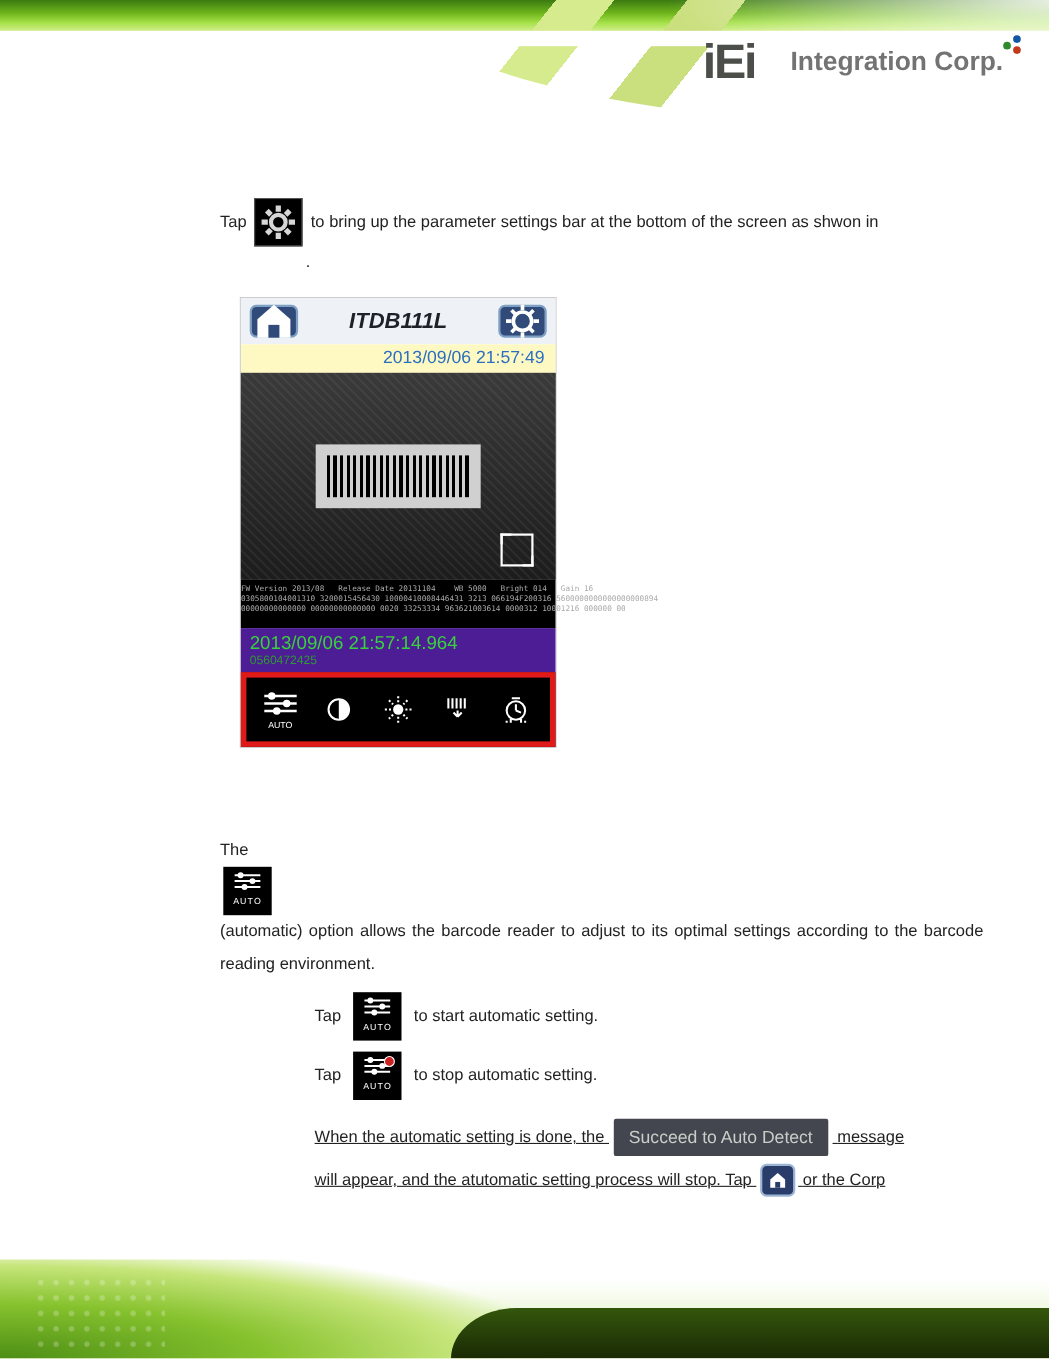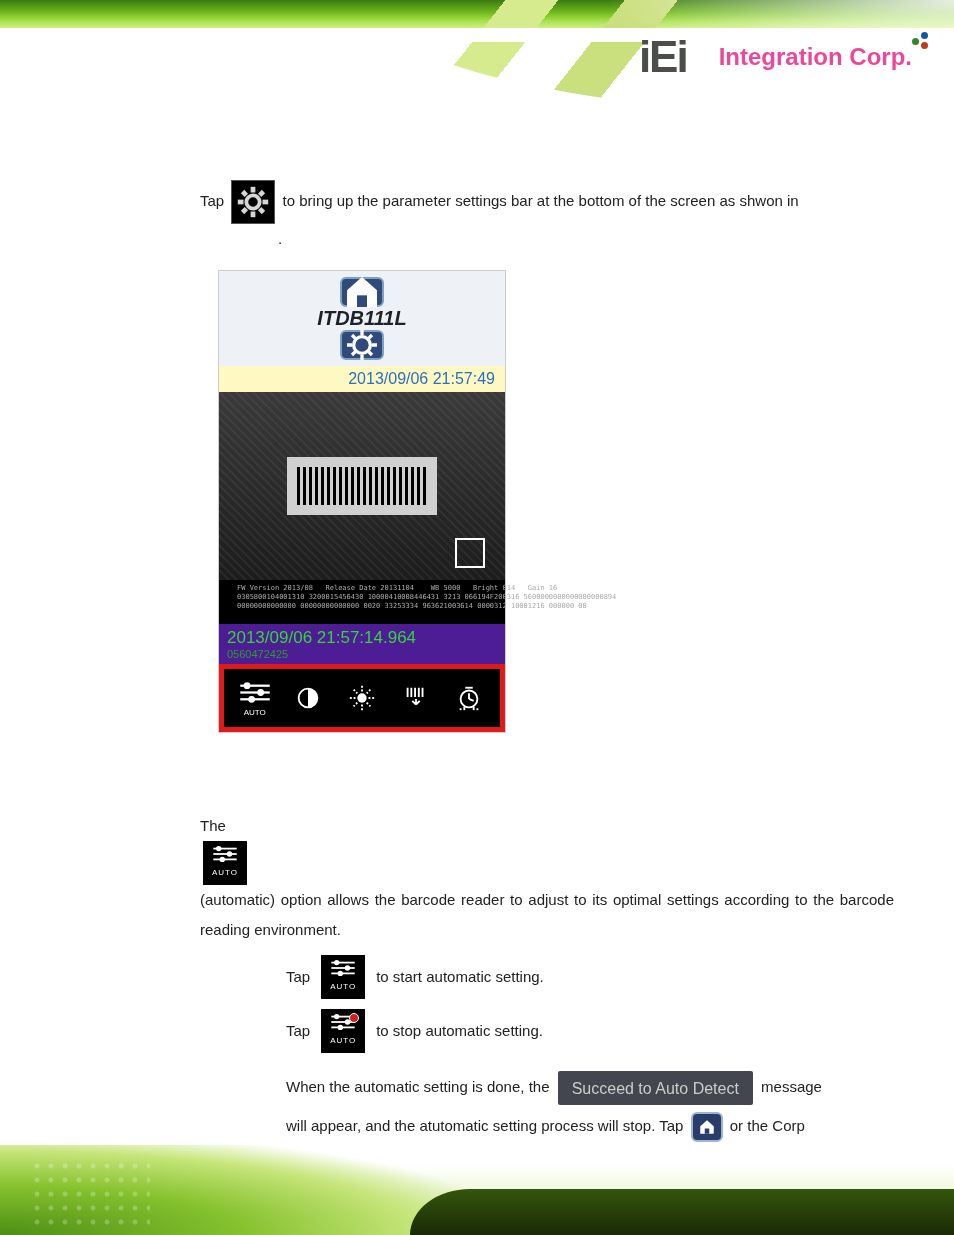--- a/index.html
+++ b/index.html
@@ -49,21 +49,21 @@
   .logo-dots {
     position: absolute; top: -2px; right: -18px;
     width: 18px; height: 18px;
   }
   .logo-dots b {
     position: absolute; width: 7px; height: 7px; border-radius: 50%;
   }
   .logo-text {
     font-family: "Trebuchet MS", Arial, sans-serif;
     font-weight: 700; font-size: 24px;
-    color: #ec4899; letter-spacing: 0px;
+    color: #737373; letter-spacing: 0px;
     text-shadow: 1px 1px 0 rgba(255,255,255,0.6);
   }
 
   
   .ftr {
     position: absolute; left: 0; right: 0; bottom: 0; height: 90px;
     background:
       radial-gradient(ellipse 700px 140px at 0% 100%, #4d8e15 0%, #86c22e 35%, #c6e57a 60%, rgba(255,255,255,0) 75%),
       linear-gradient(to top, #d8efb0 0%, #ffffff 80%);
     overflow: hidden;
@@ -128,21 +128,21 @@
   .home-chip svg { width: 18px; height: 18px; }
 
   
   .shot {
     width: 288px;
     margin: 16px 0 8px 18px;
     border: 1px solid #ccc;
   }
   .shot-top {
     display: flex; justify-content: space-between; align-items: center;
-    padding: 6px 8px; background: #eef1f6; flex-direction: column;
+    padding: 6px 8px; background: #eef1f6;
   }
   .shot-chip {
     width: 44px; height: 30px; background: #304a7a; border-radius: 6px;
     border: 2px solid #7ea0c4; display: flex; align-items: center; justify-content: center;
   }
   .shot-top-title {
     flex: 1; text-align: center; font-weight: bold; font-style: italic;
     font-size: 20px; color: #1d2228;
   }
   .shot-time {
@@ -167,21 +167,21 @@
   .shot-fullscr {
     position: absolute; right: 20px; bottom: 12px; width: 30px; height: 30px;
     border: 2px solid #fff;
   }
   .shot-fullscr::before, .shot-fullscr::after {
     content: ""; position: absolute; width: 8px; height: 8px; border: 2px solid #fff;
   }
   .shot-fullscr::before { left: -2px; top: -2px; border-right: none; border-bottom: none; }
   .shot-fullscr::after { right: -2px; bottom: -2px; border-left: none; border-top: none; }
   .shot-meta {
-    background: #000; font-size: 7px; color: #aaa; padding: 4px 18px;
+    background: #000; font-size: 7px; color: #aaa; padding: 4px 0;
     line-height: 1.3; font-family: monospace; white-space: pre;
   }
   .shot-fail {
     background: #1a1446; color: #4b6ab5; padding: 6px 8px; font-size: 14px;
   }
   .shot-success {
     background: #4c1d95; padding: 4px 8px;
   }
   .shot-success .t1 { color: #38d23c; font-size: 17px; }
   .shot-success .t2 { color: #2d9b30; font-size: 11px; }
@@ -193,21 +193,21 @@
   .tb-icon { width: 38px; height: 38px; display: flex; align-items: center; justify-content: center; flex-direction: column; }
   .tb-icon svg { width: 34px; height: 28px; }
   .tb-icon .ll { color: #fff; font-size: 8px; margin-top: 2px; }
 
   .steps { margin-left: 86px; margin-top: 6px; }
   .step-row {
     display: flex; align-items: center; gap: 8px;
     margin: 10px 0;
     line-height: 2; font-size: 15px;
   }
-  .step-block { margin: 14px 0; font-size: 15px; line-height: 2.6; }
+  .step-block { margin: 14px 0; font-size: 15px; line-height: 2.6; text-decoration: underline; }
 
 </style>
 </head>
 <body>
 
 <div class="hdr-top"></div>
 <div class="hdr-notch"></div>
 <div class="logo-wrap">
   <span class="logo-ie">iEi</span>
   <span class="logo-dots">

